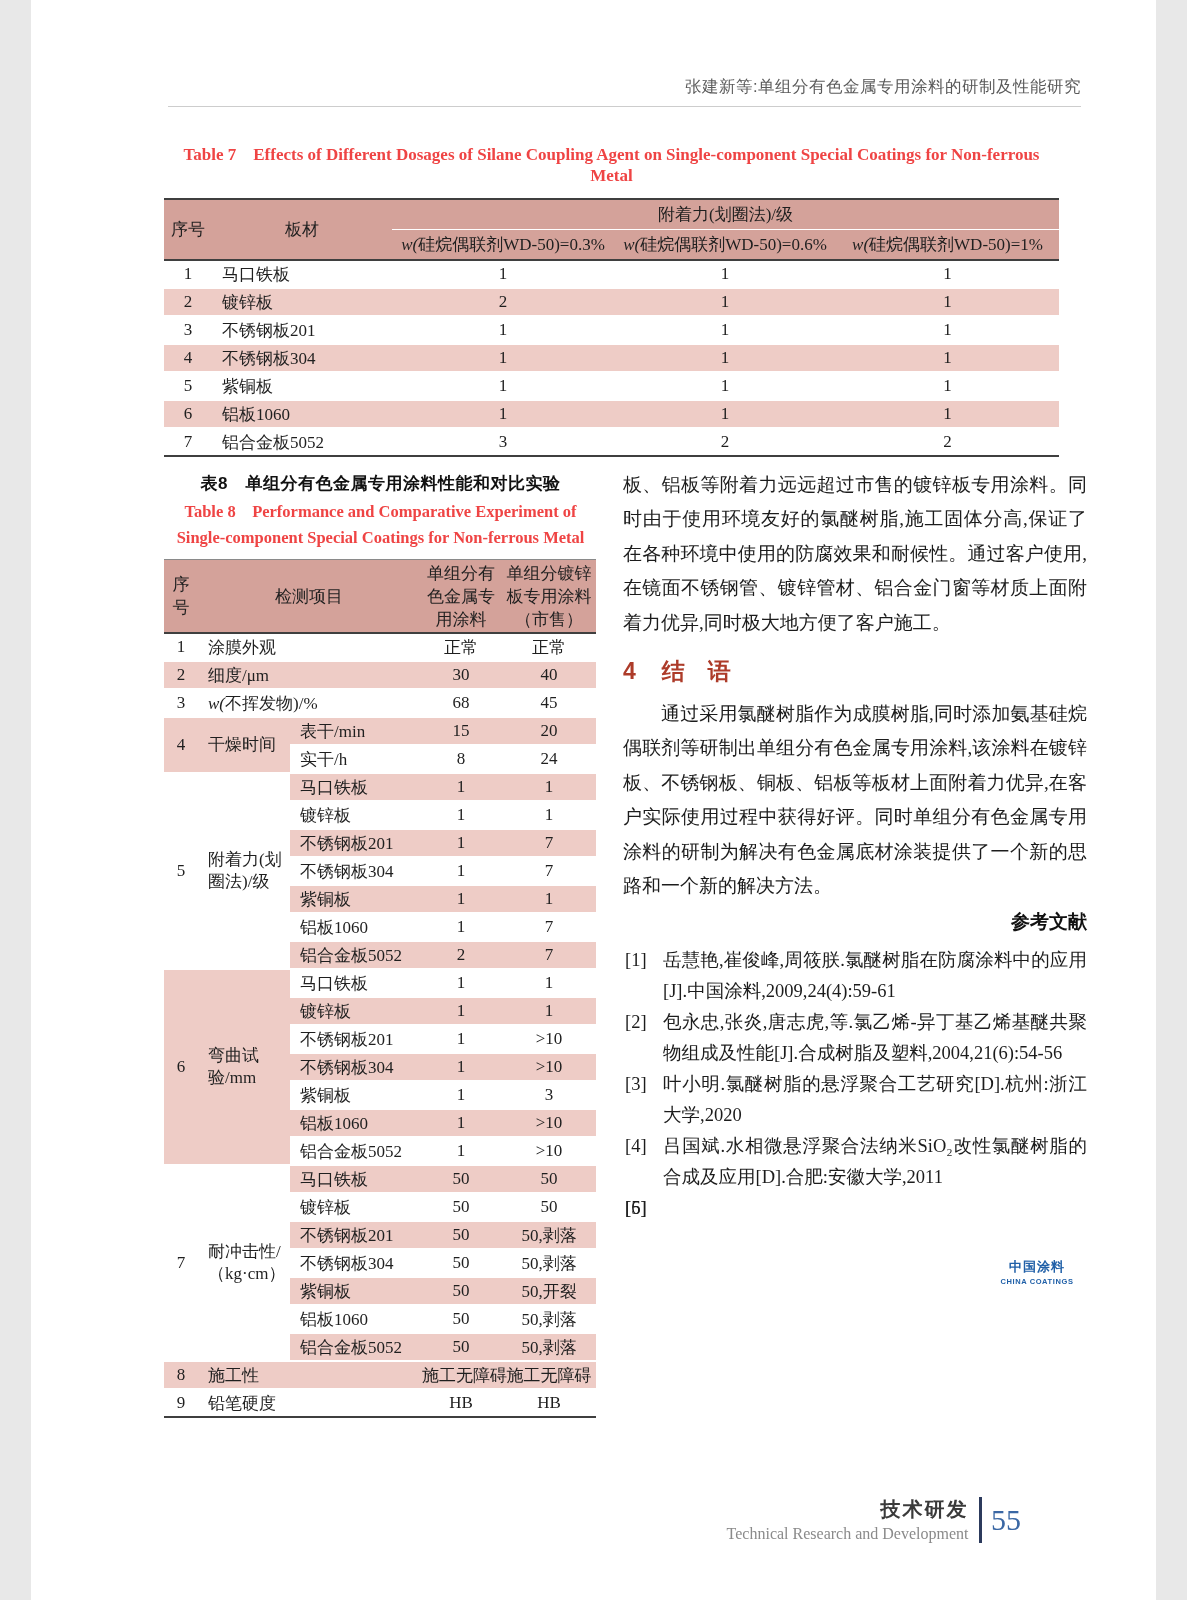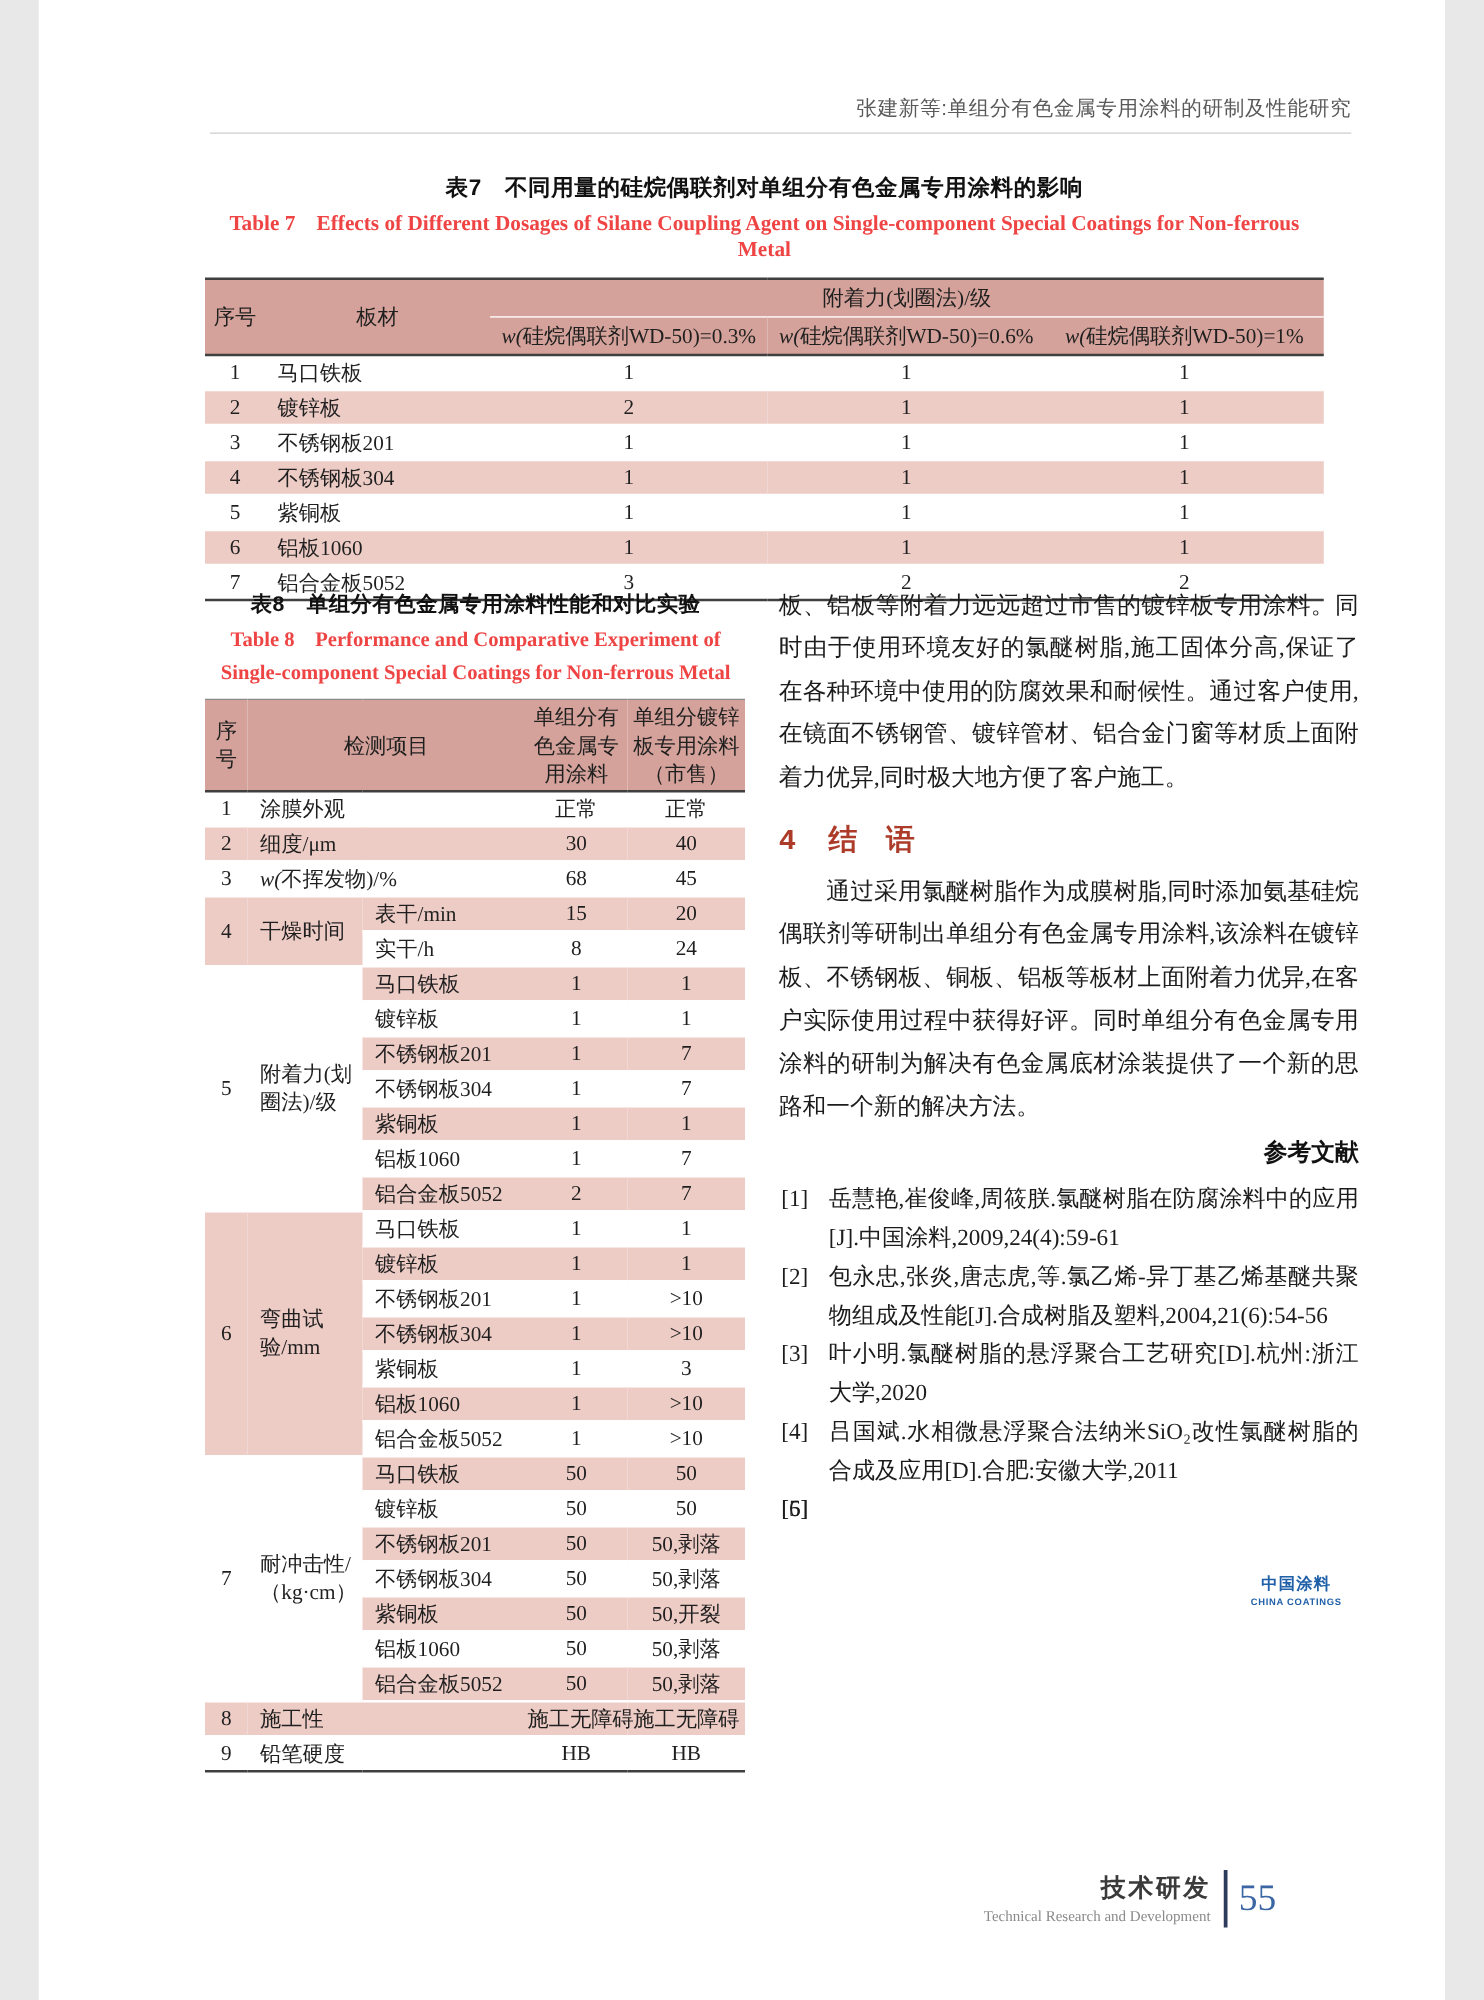--- a/index.html
+++ b/index.html
@@ -41,54 +41,53 @@
   #t8 th,#t8 td{font-size:17px;font-weight:normal;text-align:center;padding:0 2px;color:#1f1f1f;}
   #t8 thead th{background:#d4a29a;height:72px;line-height:23px;vertical-align:middle;}
   #t8 tbody td{height:26px;border-top:2px solid #ffffff;white-space:nowrap;}
   #t8 tbody td.wrap{white-space:normal;line-height:22px;}
   #t8 tbody tr:first-child td{border-top:2px solid #3f3f3f;}
 
   
   #rightcol{position:absolute;left:592px;top:468px;width:464px;}
   .para{font-size:19px;line-height:34.4px;text-align:justify;color:#1c1c1c;}
   .indent{text-indent:2em;}
-  #sec4{margin-top:16px;margin-bottom:10px;font-family:Liberation Mono, monospace;
+  #sec4{margin-top:16px;margin-bottom:10px;font-family:Liberation Sans, sans-serif;
     font-weight:bold;font-size:23px;color:#ad3b29;}
   #sec4 .secno{margin-right:26px;}
   #refs-title{margin-top:6px;font-family:"Liberation Sans","DejaVu Sans",sans-serif;
     font-weight:bold;font-size:19px;text-align:right;color:#111;}
   #refs{margin-top:10px;}
   .ref{position:relative;padding-left:40px;font-size:18.5px;line-height:31px;text-align:justify;color:#1c1c1c;}
   .ref .lbl{position:absolute;left:2px;top:0;}
 
   
   #logo{position:absolute;left:960px;top:1258px;width:92px;text-align:center;
     font-family:"Liberation Sans","DejaVu Sans",sans-serif;color:#2060a8;}
   #logo .cn{font-size:13px;font-weight:bold;letter-spacing:1px;}
   #logo .en{font-size:7.5px;font-weight:bold;letter-spacing:0.6px;margin-top:1px;}
 
   
   #footer{position:absolute;top:1496px;right:135px;display:flex;align-items:center;margin-left:29px;}
   #footer .ftxt{text-align:right;}
   #footer .fcn{font-family:"Liberation Sans","DejaVu Sans",sans-serif;font-weight:bold;
     font-size:20px;color:#3a3a3a;letter-spacing:2px;}
-  #footer .fen{font-family:"Liberation Serif","DejaVu Serif",serif;font-size:12px;color:#8a8a8a;margin-top:2px;}
+  #footer .fen{font-family:"Liberation Serif","DejaVu Serif",serif;font-size:16px;color:#8a8a8a;margin-top:2px;}
   #footer .fbar{width:3.5px;height:46px;background:#2c3a5c;margin:0 9px 0 10px;}
   #footer .fnum{font-family:"Liberation Serif","DejaVu Serif",serif;font-size:30px;color:#3a67a4;}
 </style>
 </head>
 <body>
 
 <div id="page">
 
   <div id="running-head">张建新等:单组分有色金属专用涂料的研制及性能研究</div>
   <div id="head-rule"></div>
 
   <div id="t7sec">
-    <div class="cap-cn">表7　不同用量的硅烷偶联剂对单组分有色金属专用涂料的影响</div>
     <div class="cap-en">Table 7　Effects of Different Dosages of Silane Coupling Agent on Single-component Special Coatings for Non-ferrous Metal</div>
     <table id="t7">
       <colgroup>
           <col style="width:48px">
           <col style="width:180px">
           <col style="width:222px">
           <col style="width:222px">
           <col style="width:223px">
         </colgroup>
       <thead>

